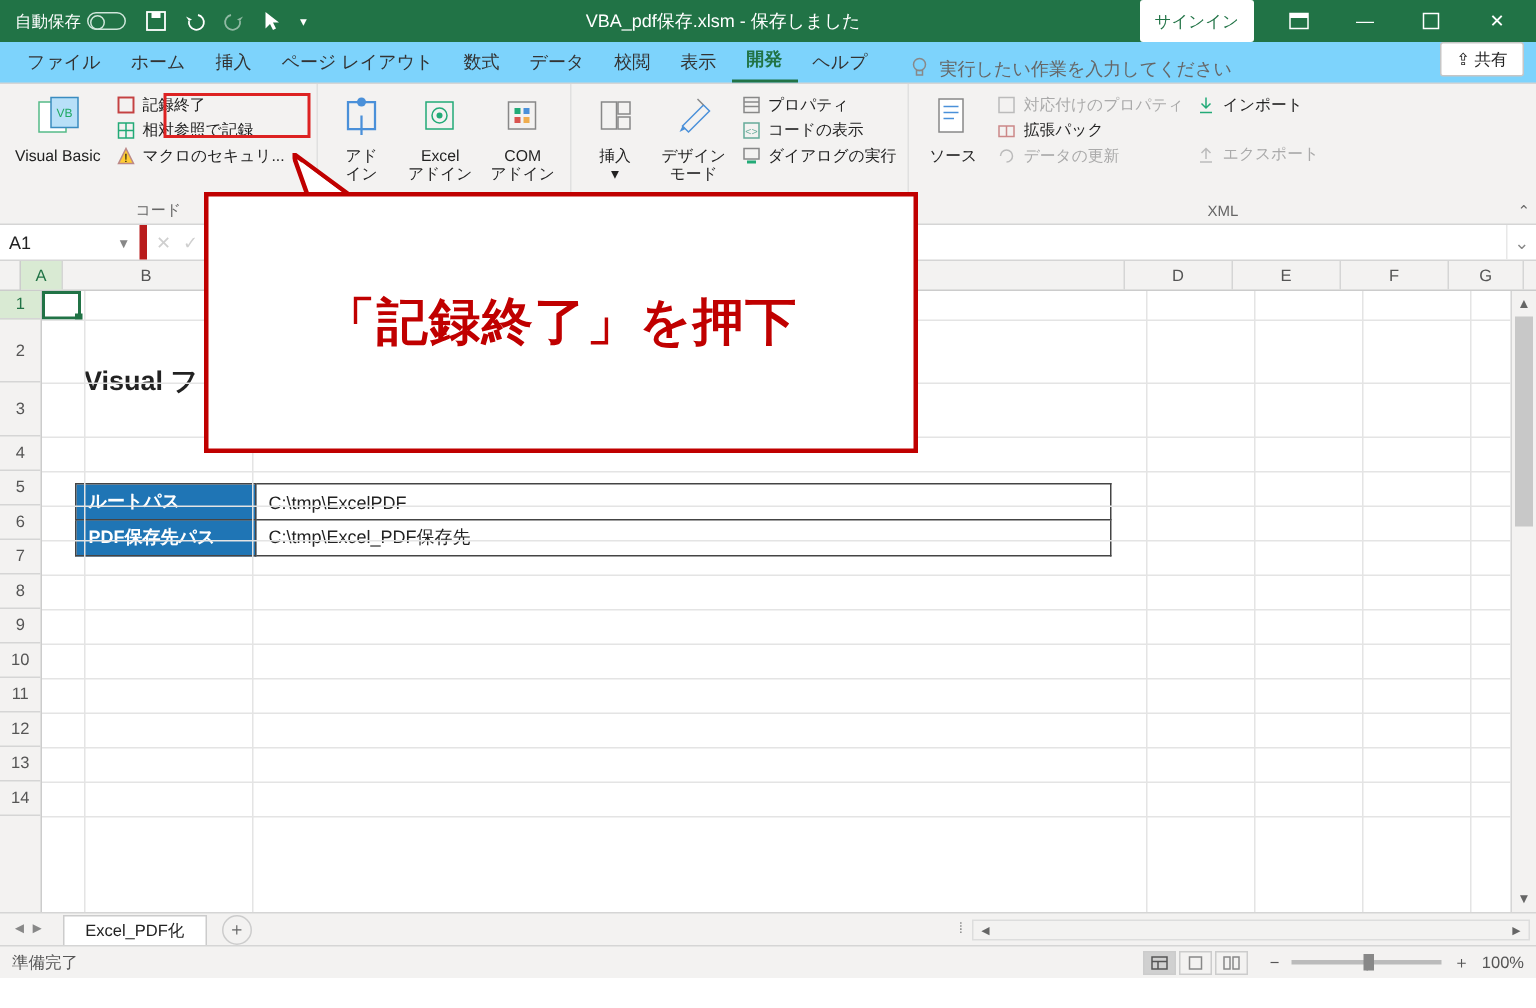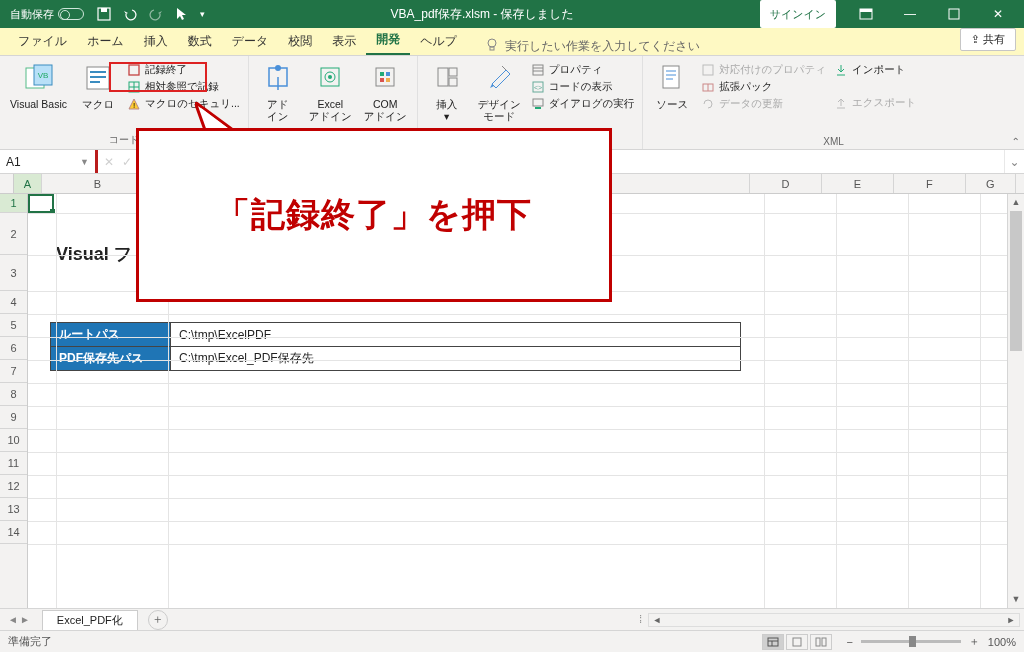--- a/index.html
+++ b/index.html
@@ -12,21 +12,21 @@
 .toggle-off::before { content:""; position:absolute; width:8px; height:8px; border:1px solid #cfe6da; border-radius:50%; top:1px; left:1px; }
 .qat { display:flex; align-items:center; gap:10px; margin-left:12px; }
 .qat-icon { width:16px; height:16px; display:flex; align-items:center; justify-content:center; }
 .titlebar .filename { flex:1; text-align:center; font-size:12px; }
 .titlebar .ctrl { display:flex; gap:0; align-items:center; }
 .ctrl .btn, .ctrl .signin { height:28px; display:flex; align-items:center; justify-content:center; }
 .ctrl .signin { background:#fff; color:#217346; font-size:11px; padding:0 10px; margin-right:8px; border-radius:2px; }
 .ctrl .btn { width:44px; color:#fff; }
 
 
-.tabs { background:#fef9c3; height:28px; display:flex; align-items:flex-end; border-bottom:1px solid #d5d5d5; padding-left:8px; }
+.tabs { background:#7dd3fc; height:28px; display:flex; align-items:flex-end; border-bottom:1px solid #d5d5d5; padding-left:8px; }
 .tab { padding:6px 10px 5px; font-size:12px; color:#333; cursor:pointer; }
 .tab.active { color:#217346; border-bottom:2px solid #217346; font-weight:600; }
 .tell-me { flex:1; display:flex; align-items:center; gap:6px; color:#666; padding-left:18px; }
 .share-btn { border:1px solid #c6c6c6; padding:3px 10px; margin:2px 8px 4px 0; font-size:11px; border-radius:2px; background:#fff; }
 
 
 .ribbon { background:#f3f2f1; height:94px; display:flex; border-bottom:1px solid #d5d5d5; position:relative; }
 .group { display:flex; flex-direction:column; justify-content:space-between; padding:4px 6px 2px; border-right:1px solid #e0e0e0; }
 .group-label { text-align:center; font-size:10px; color:#666; padding-top:2px; }
 .group-body { display:flex; gap:4px; flex:1; }
@@ -43,21 +43,21 @@
 
 
 .callout { position:absolute; top:128px; left:136px; width:476px; height:174px; background:#fff; border:3px solid #c00000; z-index:6; display:flex; align-items:center; justify-content:center; }
 .callout-text { color:#c00000; font-size:34px; font-weight:700; letter-spacing:1px; }
 
 .tail-outer { position:absolute; top:102px; left:195px; z-index:5; }
 .tail-outer svg { display:block; }
 
 
 .fbar { height:24px; border-bottom:1px solid #d5d5d5; display:flex; align-items:stretch; background:#fff; }
-.namebox { width:98px; border-right:3px solid #b91c1c; display:flex; align-items:center; padding:0 6px; font-size:12px; justify-content:space-between; }
+.namebox { width:98px; border-right:5px solid #b91c1c; display:flex; align-items:center; padding:0 6px; font-size:12px; justify-content:space-between; }
 .namebox .dd { color:#888; font-size:9px; }
 .fx-btns { display:flex; align-items:center; padding:0 6px; gap:8px; border-right:1px solid #e8e8e8; color:#888; }
 .formula-input { flex:1; padding:0 6px; display:flex; align-items:center; }
 .fbar-expand { width:20px; display:flex; align-items:center; justify-content:center; color:#888; border-left:1px solid #e8e8e8; }
 
 
 .grid-wrap { display:flex; height:414px; }
 .corner { width:28px; height:20px; background:#f3f2f1; border-right:1px solid #ccc; border-bottom:1px solid #ccc; }
 .colheads { display:flex; height:20px; background:#f3f2f1; border-bottom:1px solid #ccc; }
 .colhead { border-right:1px solid #d5d5d5; text-align:center; font-size:11px; color:#555; line-height:20px; }
@@ -153,20 +153,21 @@
         </svg>
     </div>
     <div class="btn">✕</div>
   </div>
 </div>
 
 <div class="tabs">
   <div class="tab">ファイル</div>
   <div class="tab">ホーム</div>
   <div class="tab">挿入</div>
+  <div class="tab">ページ レイアウト</div>
   <div class="tab">数式</div>
   <div class="tab">データ</div>
   <div class="tab">校閲</div>
   <div class="tab">表示</div>
   <div class="tab active">開発</div>
   <div class="tab">ヘルプ</div>
   <div class="tell-me">
     <span>
       <svg width="14" height="14" viewBox="0 0 14 14">
           <circle cx="7" cy="5" r="4" fill="none" stroke="#888"></circle>
@@ -186,31 +187,20 @@
     <div class="group-body">
       <div class="big-btn">
         <span class="ico">
           <svg width="30" height="28" viewBox="0 0 30 28">
               <rect x="2" y="4" width="18" height="20" fill="#fff" stroke="#5b8"></rect>
               <rect x="10" y="1" width="18" height="20" fill="#b8e0f8" stroke="#3a8cc0"></rect>
               <text x="19" y="14" font-size="8" text-anchor="middle" fill="#2a6">VB</text>
             </svg>
         </span>
         <span class="lbl">Visual Basic</span>
-      </div>
-      <div class="big-btn">
-        <span class="ico">
-          <svg width="28" height="28" viewBox="0 0 28 28">
-              <rect x="3" y="3" width="22" height="22" fill="#fff" stroke="#888"></rect>
-              <rect x="6" y="7" width="16" height="2" fill="#3a8cc0"></rect>
-              <rect x="6" y="12" width="16" height="2" fill="#3a8cc0"></rect>
-              <rect x="6" y="17" width="10" height="2" fill="#3a8cc0"></rect>
-            </svg>
-        </span>
-        <span class="lbl">マクロ</span>
       </div>
       <div class="mini-list">
         <div class="mini-item">
           <span class="mini-ico">
               <svg width="12" height="12">
                 <rect x="1" y="1" width="10" height="10" fill="none" stroke="#c44141" stroke-width="1.3"></rect>
               </svg>
             </span>
           <span>記録終了</span>
         </div>

